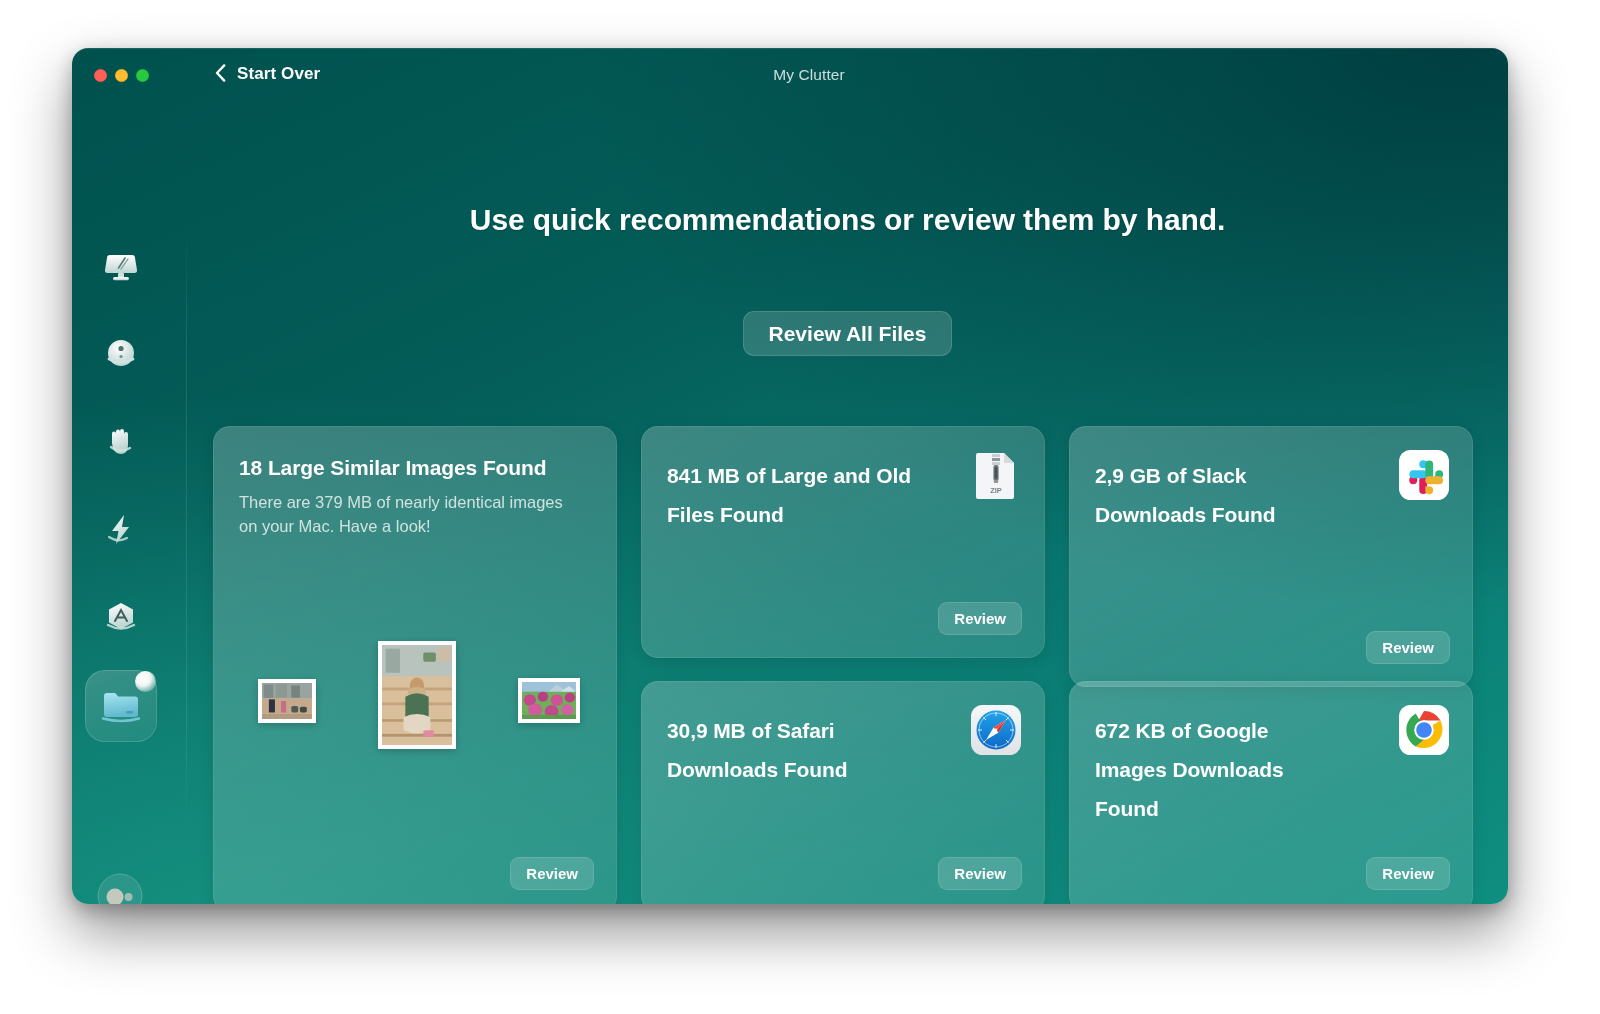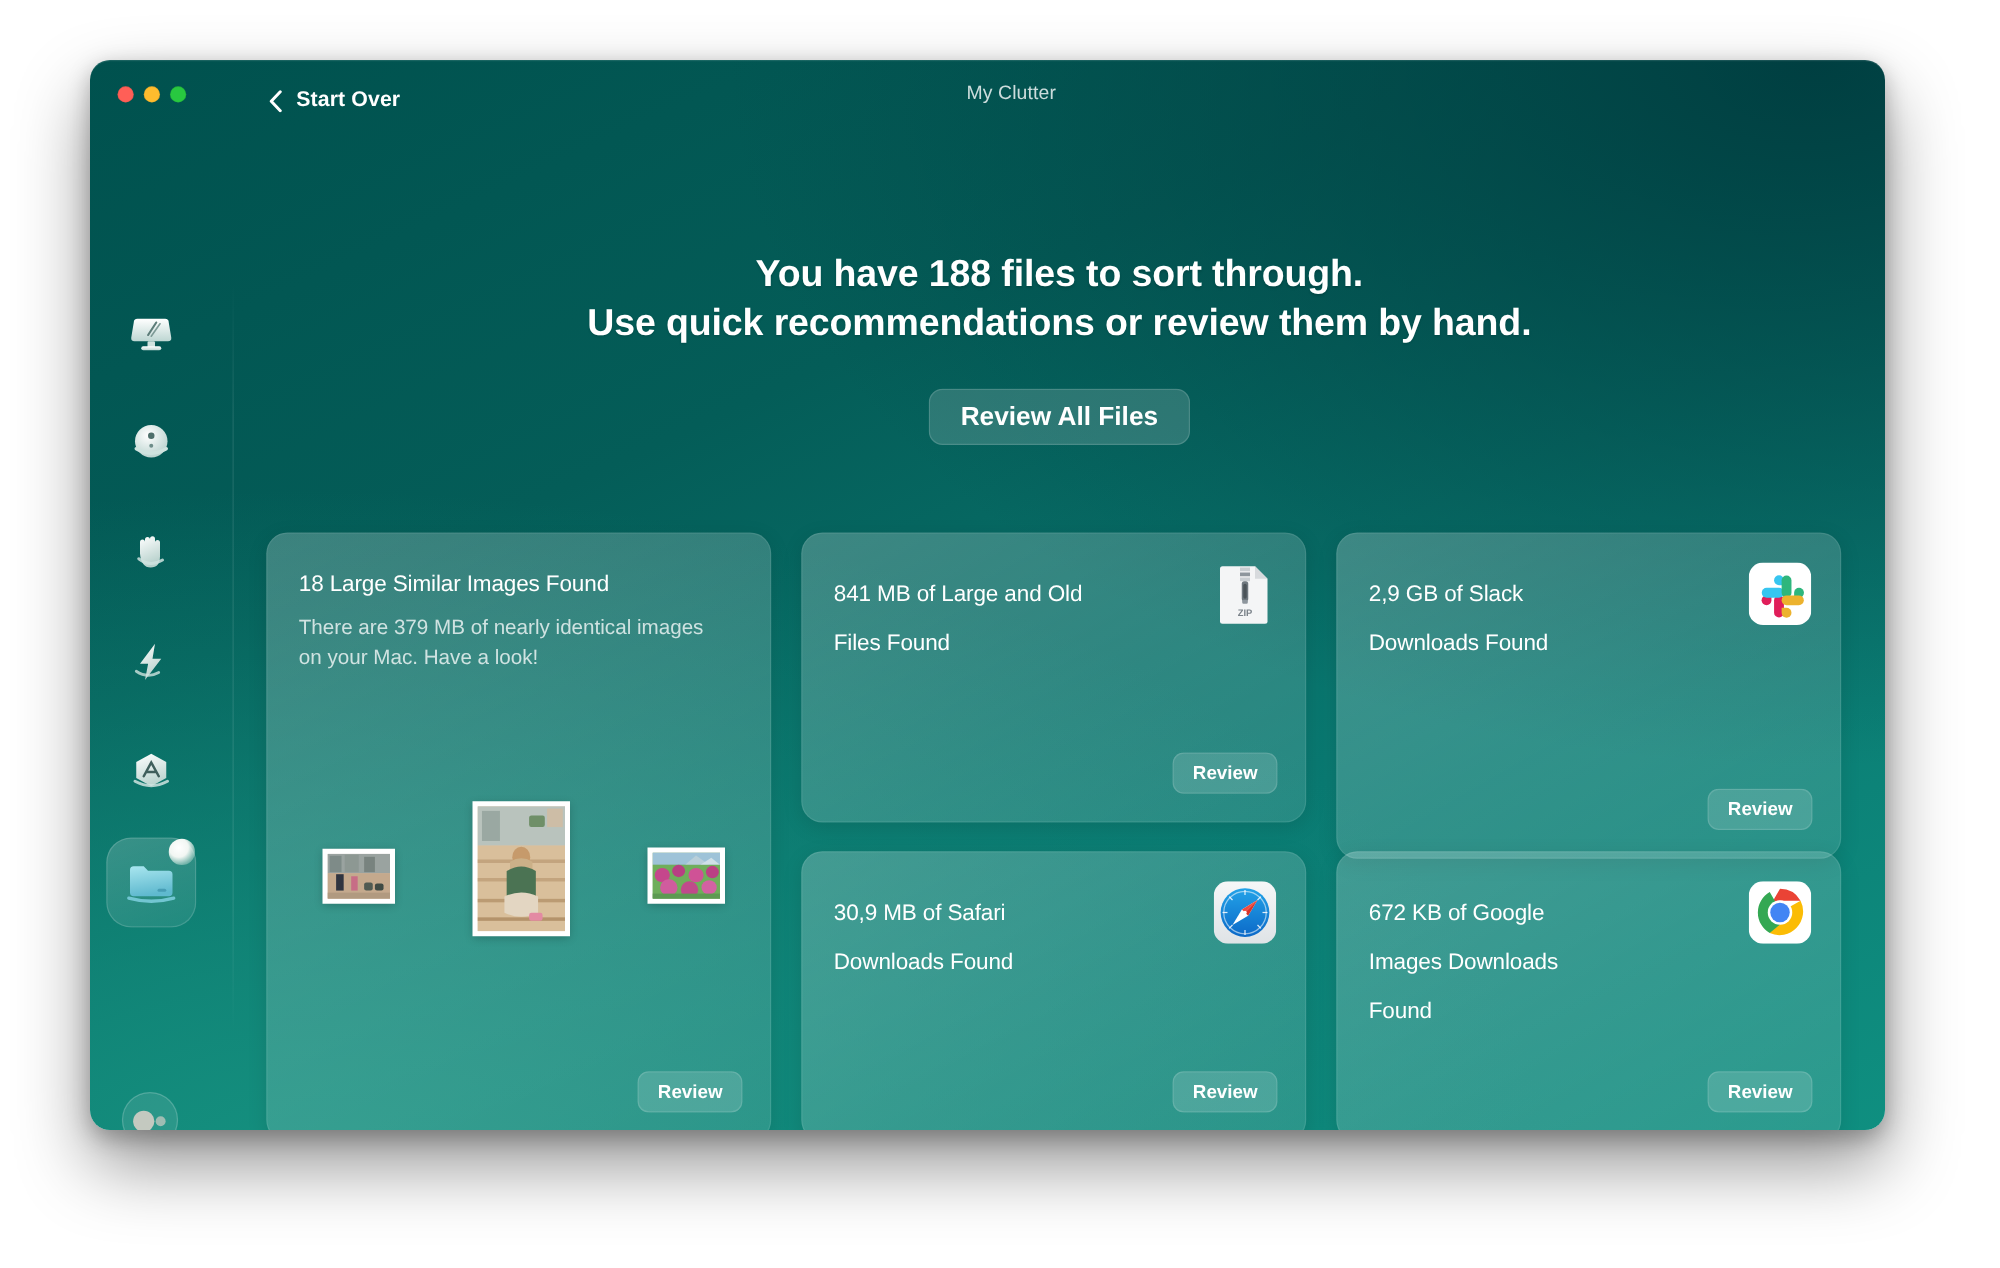--- a/index.html
+++ b/index.html
@@ -57,21 +57,21 @@
   .tl.red    { background: #ff5f57; box-shadow: inset 0 0 0 0.5px rgba(0,0,0,0.12); }
   .tl.yellow { background: #febc2e; box-shadow: inset 0 0 0 0.5px rgba(0,0,0,0.12); }
   .tl.green  { background: #28c840; box-shadow: inset 0 0 0 0.5px rgba(0,0,0,0.12); }
 
   #startover {
     position: absolute;
     left: 143px;
     top: 16px;
     height: 26px;
     display: flex;
-    align-items: flex-end;
+    align-items: flex-start;
     gap: 11px;
     cursor: default;
   }
   #startover .chev { display: block; width: 11px; height: 18px; }
   #startover .label {
     color: #ffffff;
     font-size: 17px;
     font-weight: 700;
     letter-spacing: 0.1px;
     white-space: nowrap;
@@ -208,22 +208,22 @@
   .card.c3    { left: 856px; top: 0;   width: 404px; height: 261px; }
   .card.c4    { left: 428px; top: 255px; width: 404px; height: 232px; }
   .card.c5    { left: 856px; top: 255px; width: 404px; height: 232px; }
 
   .card-title {
     position: absolute;
     left: 26px;
     top: 30px;
     width: 272px;
     color: #ffffff;
-    font-size: 18px;
-    font-weight: 400;
+    font-size: 21px;
+    font-weight: 700;
     line-height: 39px;
     letter-spacing: -0.1px;
   }
   .card.big .card-title {
     width: 350px;
     line-height: 27px;
     top: 28px;
   }
   .card-sub {
     position: absolute;
@@ -397,21 +397,20 @@
           <circle cx="25" cy="25" r="22" fill="rgba(255,255,255,0.10)" stroke="rgba(255,255,255,0.22)" stroke-width="1"></circle>
           <circle cx="20" cy="26" r="8.5" fill="rgba(255,220,214,0.72)"></circle>
           <circle cx="33.5" cy="26" r="4" fill="rgba(255,220,214,0.55)"></circle>
         </svg>
       </div>
     </div>
 
     <div id="content">
 
       <div id="headline">
-        <span class="ln">You have 188 files to sort through.</span>
         <span class="ln">Use quick recommendations or review them by hand.</span>
       </div>
 
       <div id="review-all">
         <span>Review All Files</span>
       </div>
 
       <div id="cards">
 
         <div class="card big">

